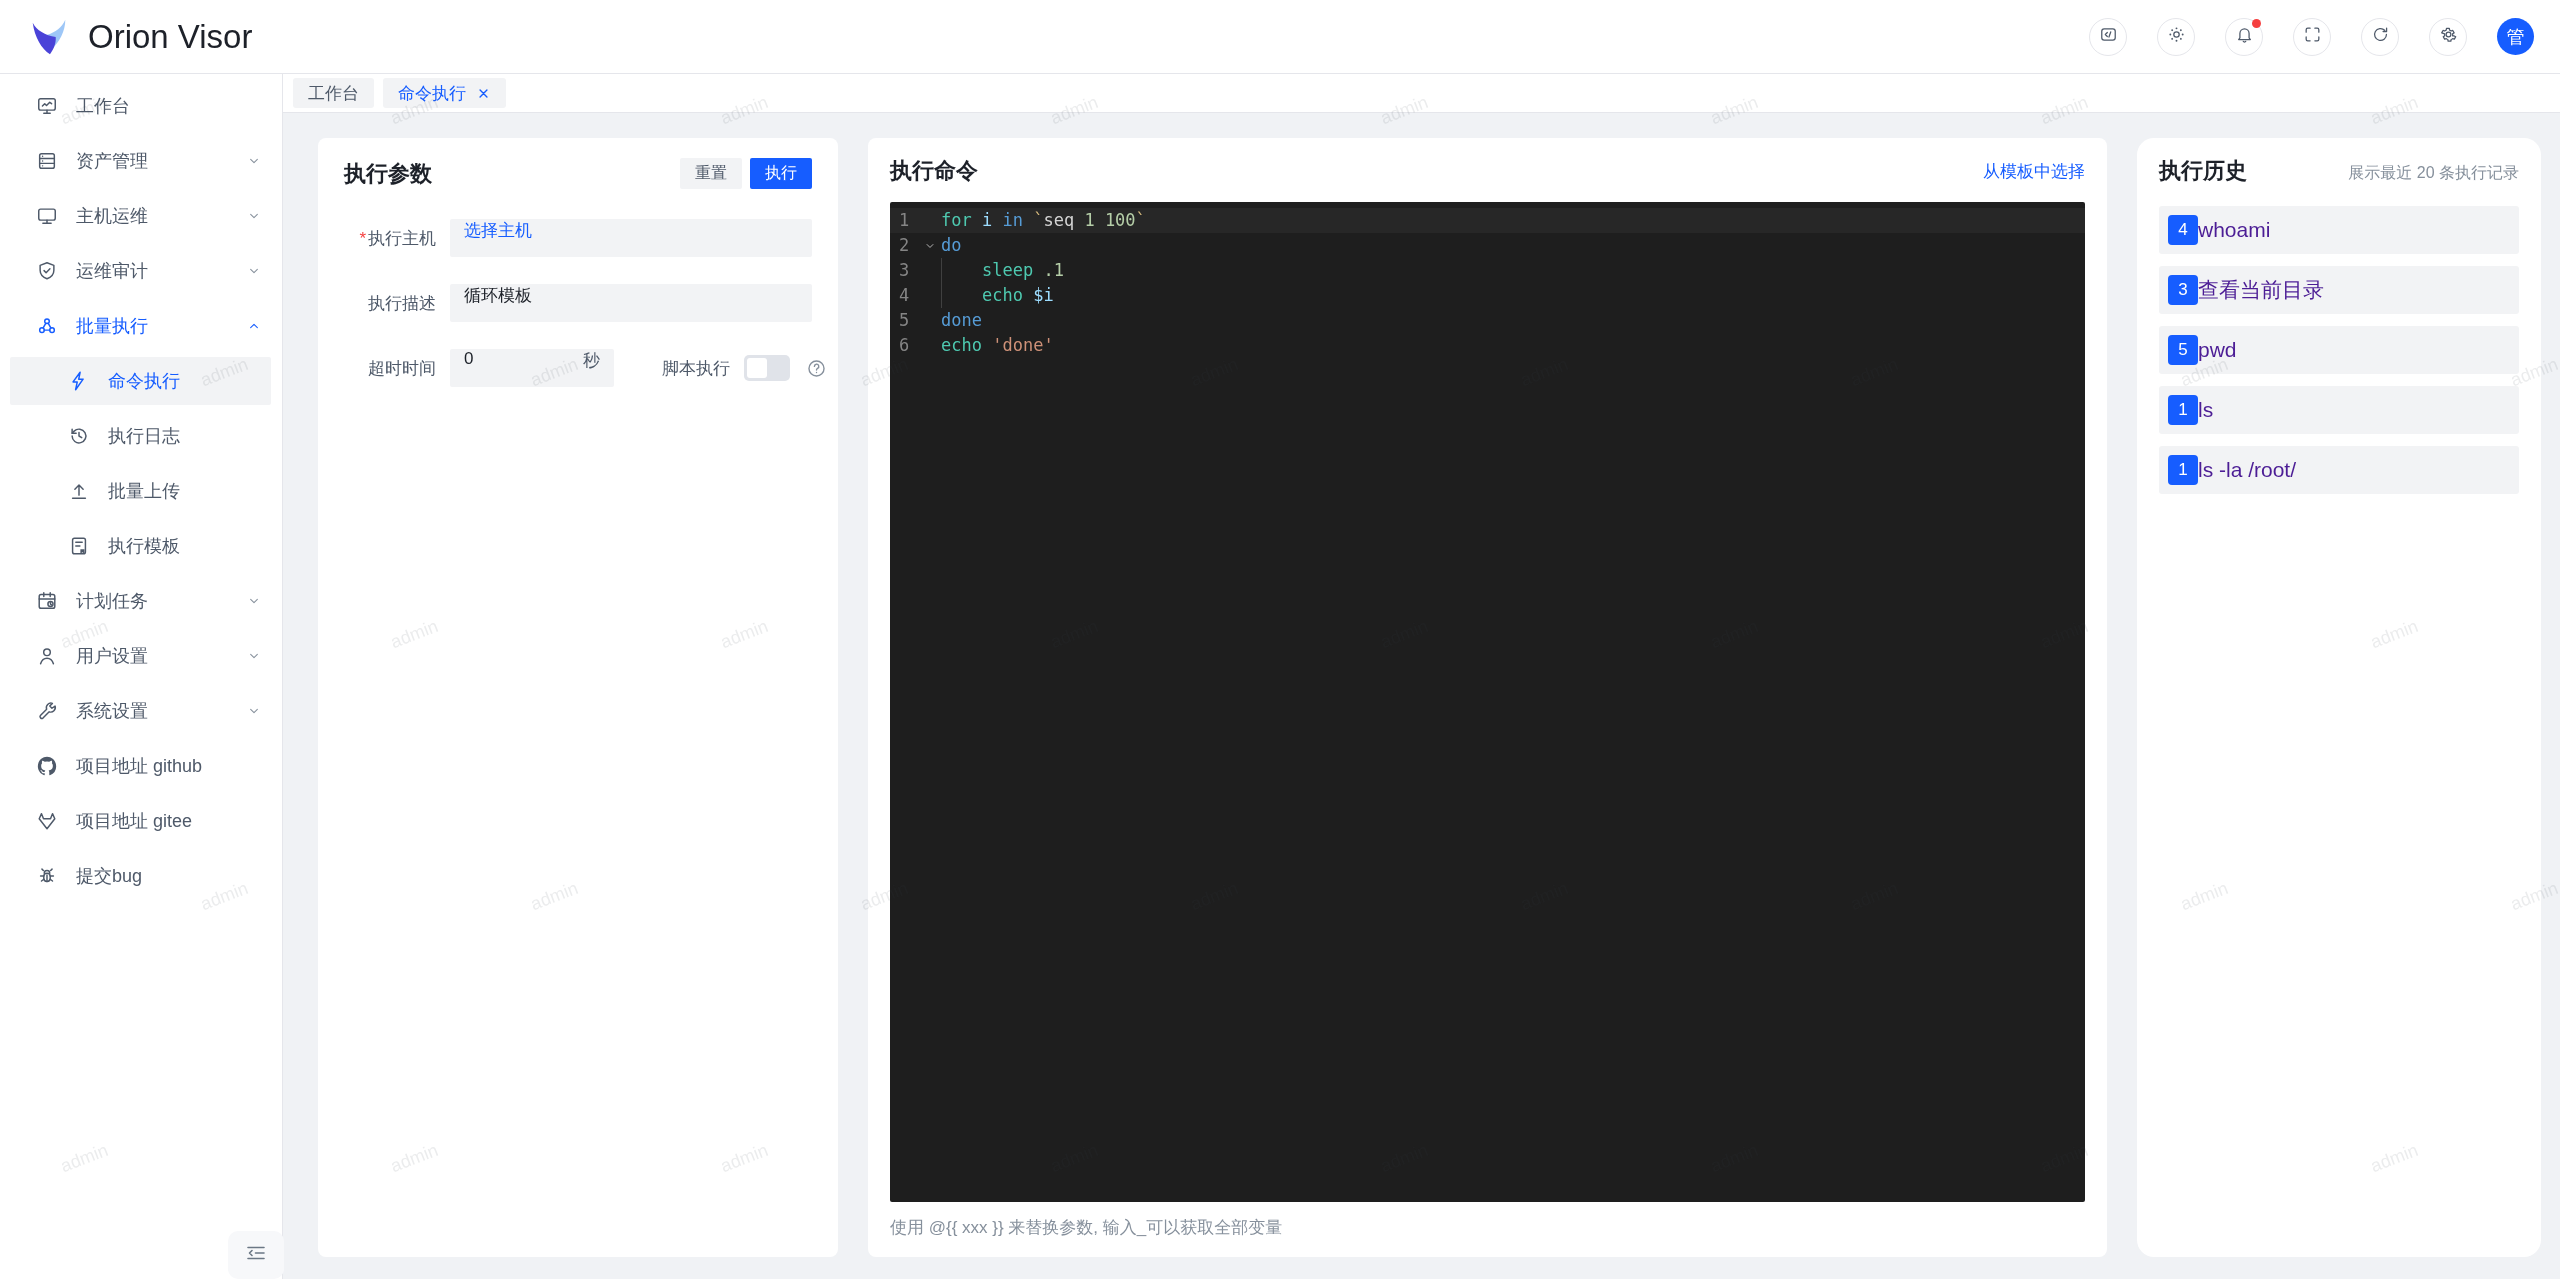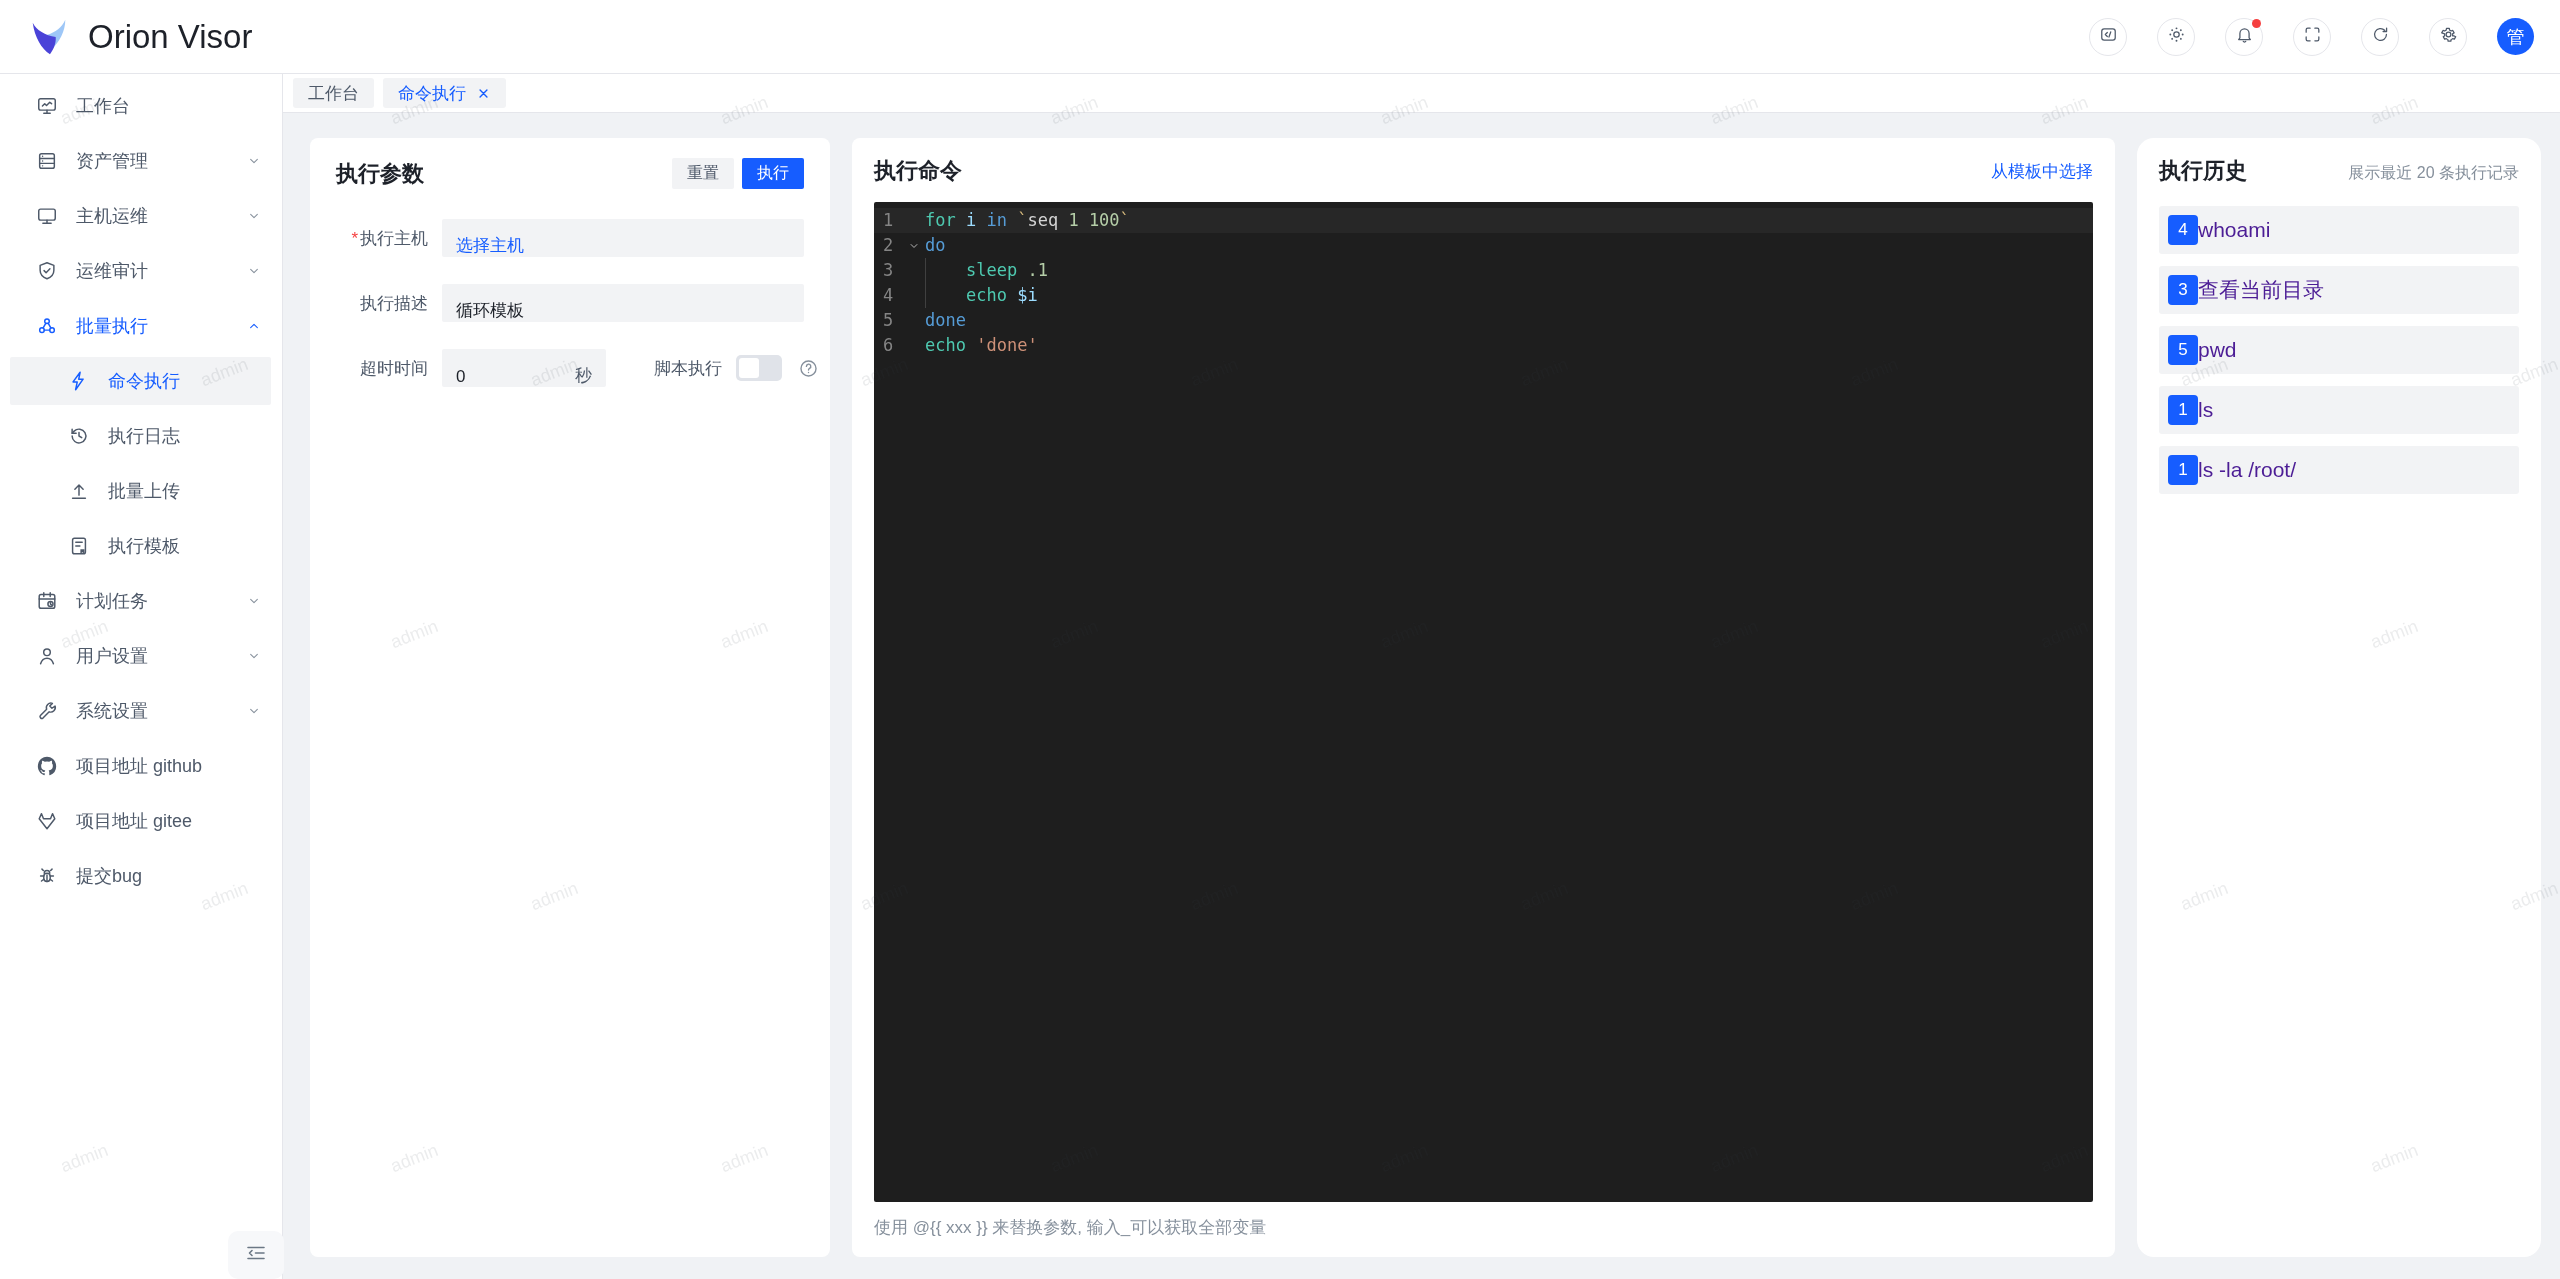--- a/index.html
+++ b/index.html
@@ -40,34 +40,34 @@
   .main{flex:1;min-width:0;display:flex;flex-direction:column;background:#f0f2f5;}
   .tabstrip{height:38px;background:#fff;border-bottom:1px solid #e5e6eb;display:flex;
             align-items:center;padding:0 10px;gap:9px;flex-shrink:0;}
   .tab{height:30px;padding:0 15px;background:#f2f3f5;border-radius:3px;font-size:17px;color:#4e5969;
        display:flex;align-items:center;gap:10px;cursor:pointer;}
   .tab.active{color:#165dff;}
   .tab-close{width:15px;height:15px;color:#165dff;display:flex;cursor:pointer;}
   .tab-close svg{width:15px;height:15px;}
   
   .content{flex:1;padding:25px 19px 22px 27px;display:flex;gap:22px;box-sizing:border-box;min-height:0;}
-  .panel{background:#fff;border-radius:8px;box-sizing:border-box;}
+  .panel{background:#fff;border-radius:8px;box-sizing:border-box;margin-left:8px;}
   .panel-title{font-size:22px;font-weight:700;color:#1d2129;}
   
   .panel.params{width:520px;flex-shrink:0;padding:20px 26px;}
   .params-head{display:flex;align-items:center;justify-content:space-between;margin-bottom:30px;}
   .btn-group{display:flex;gap:8px;}
   .btn{height:31px;padding:0 15px;border-radius:2px;font-size:16px;border:none;cursor:pointer;
        display:flex;align-items:center;font-family:inherit;}
   .btn.secondary{background:#f2f3f5;color:#4e5969;}
   .btn.primary{background:#165dff;color:#fff;}
   .form-row{display:flex;align-items:center;margin-bottom:27px;}
   .form-label{width:92px;text-align:right;font-size:17px;color:#4e5969;margin-right:14px;flex-shrink:0;white-space:nowrap;}
   .req{color:#f53f3f;margin-right:2px;}
-  .form-input{flex:1;height:38px;background:#f2f3f5;border-radius:2px;display:flex;align-items:flex-end;
+  .form-input{flex:1;height:38px;background:#f2f3f5;border-radius:2px;display:flex;align-items:flex-start;
               padding:0 14px;font-size:17px;color:#1d2129;box-sizing:border-box;cursor:text;}
   .form-input.small{flex:none;width:164px;justify-content:space-between;}
   .link-text{color:#165dff;cursor:pointer;}
   .unit{color:#4e5969;}
   .inline-label{margin-left:48px;font-size:17px;color:#4e5969;white-space:nowrap;}
   .toggle{margin-left:14px;width:46px;height:26px;background:#e0e3e9;border-radius:5px;position:relative;cursor:pointer;flex-shrink:0;}
   .toggle .knob{position:absolute;left:3px;top:3px;width:20px;height:20px;background:#fff;border-radius:3px;}
   .help-icon{margin-left:16px;width:21px;height:21px;color:#86909c;display:flex;cursor:pointer;flex-shrink:0;}
   .help-icon svg{width:21px;height:21px;}
   

